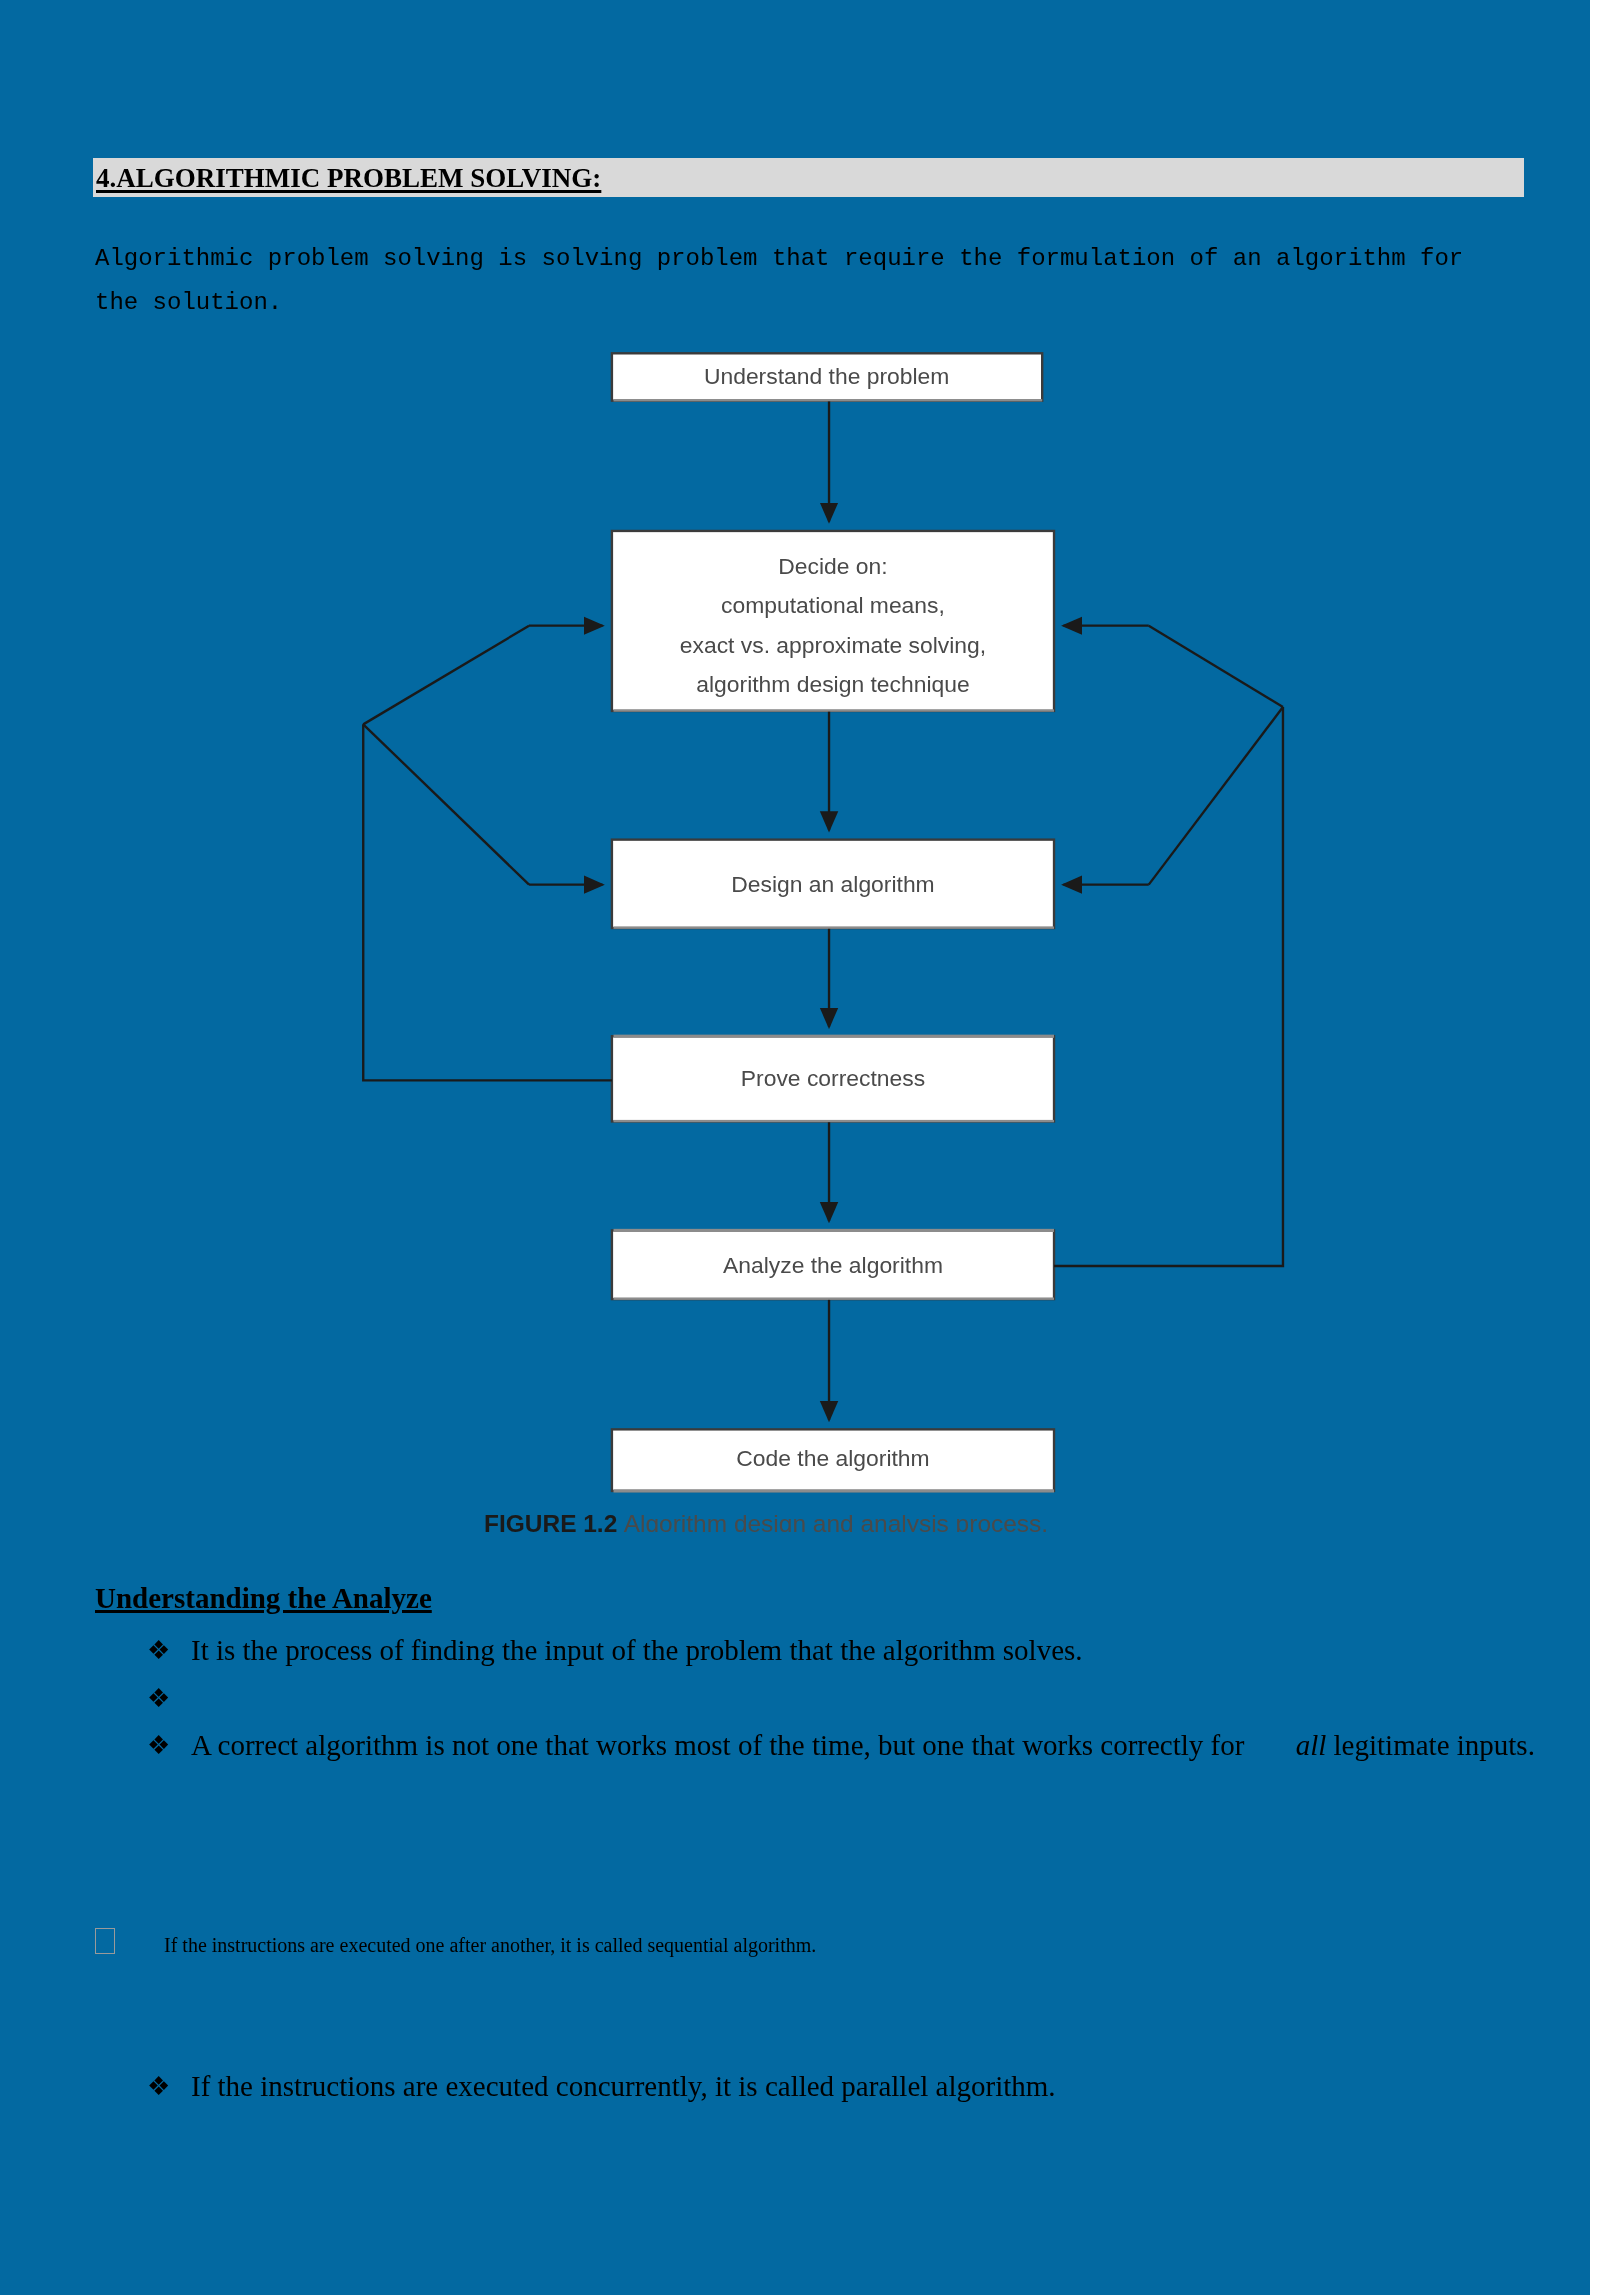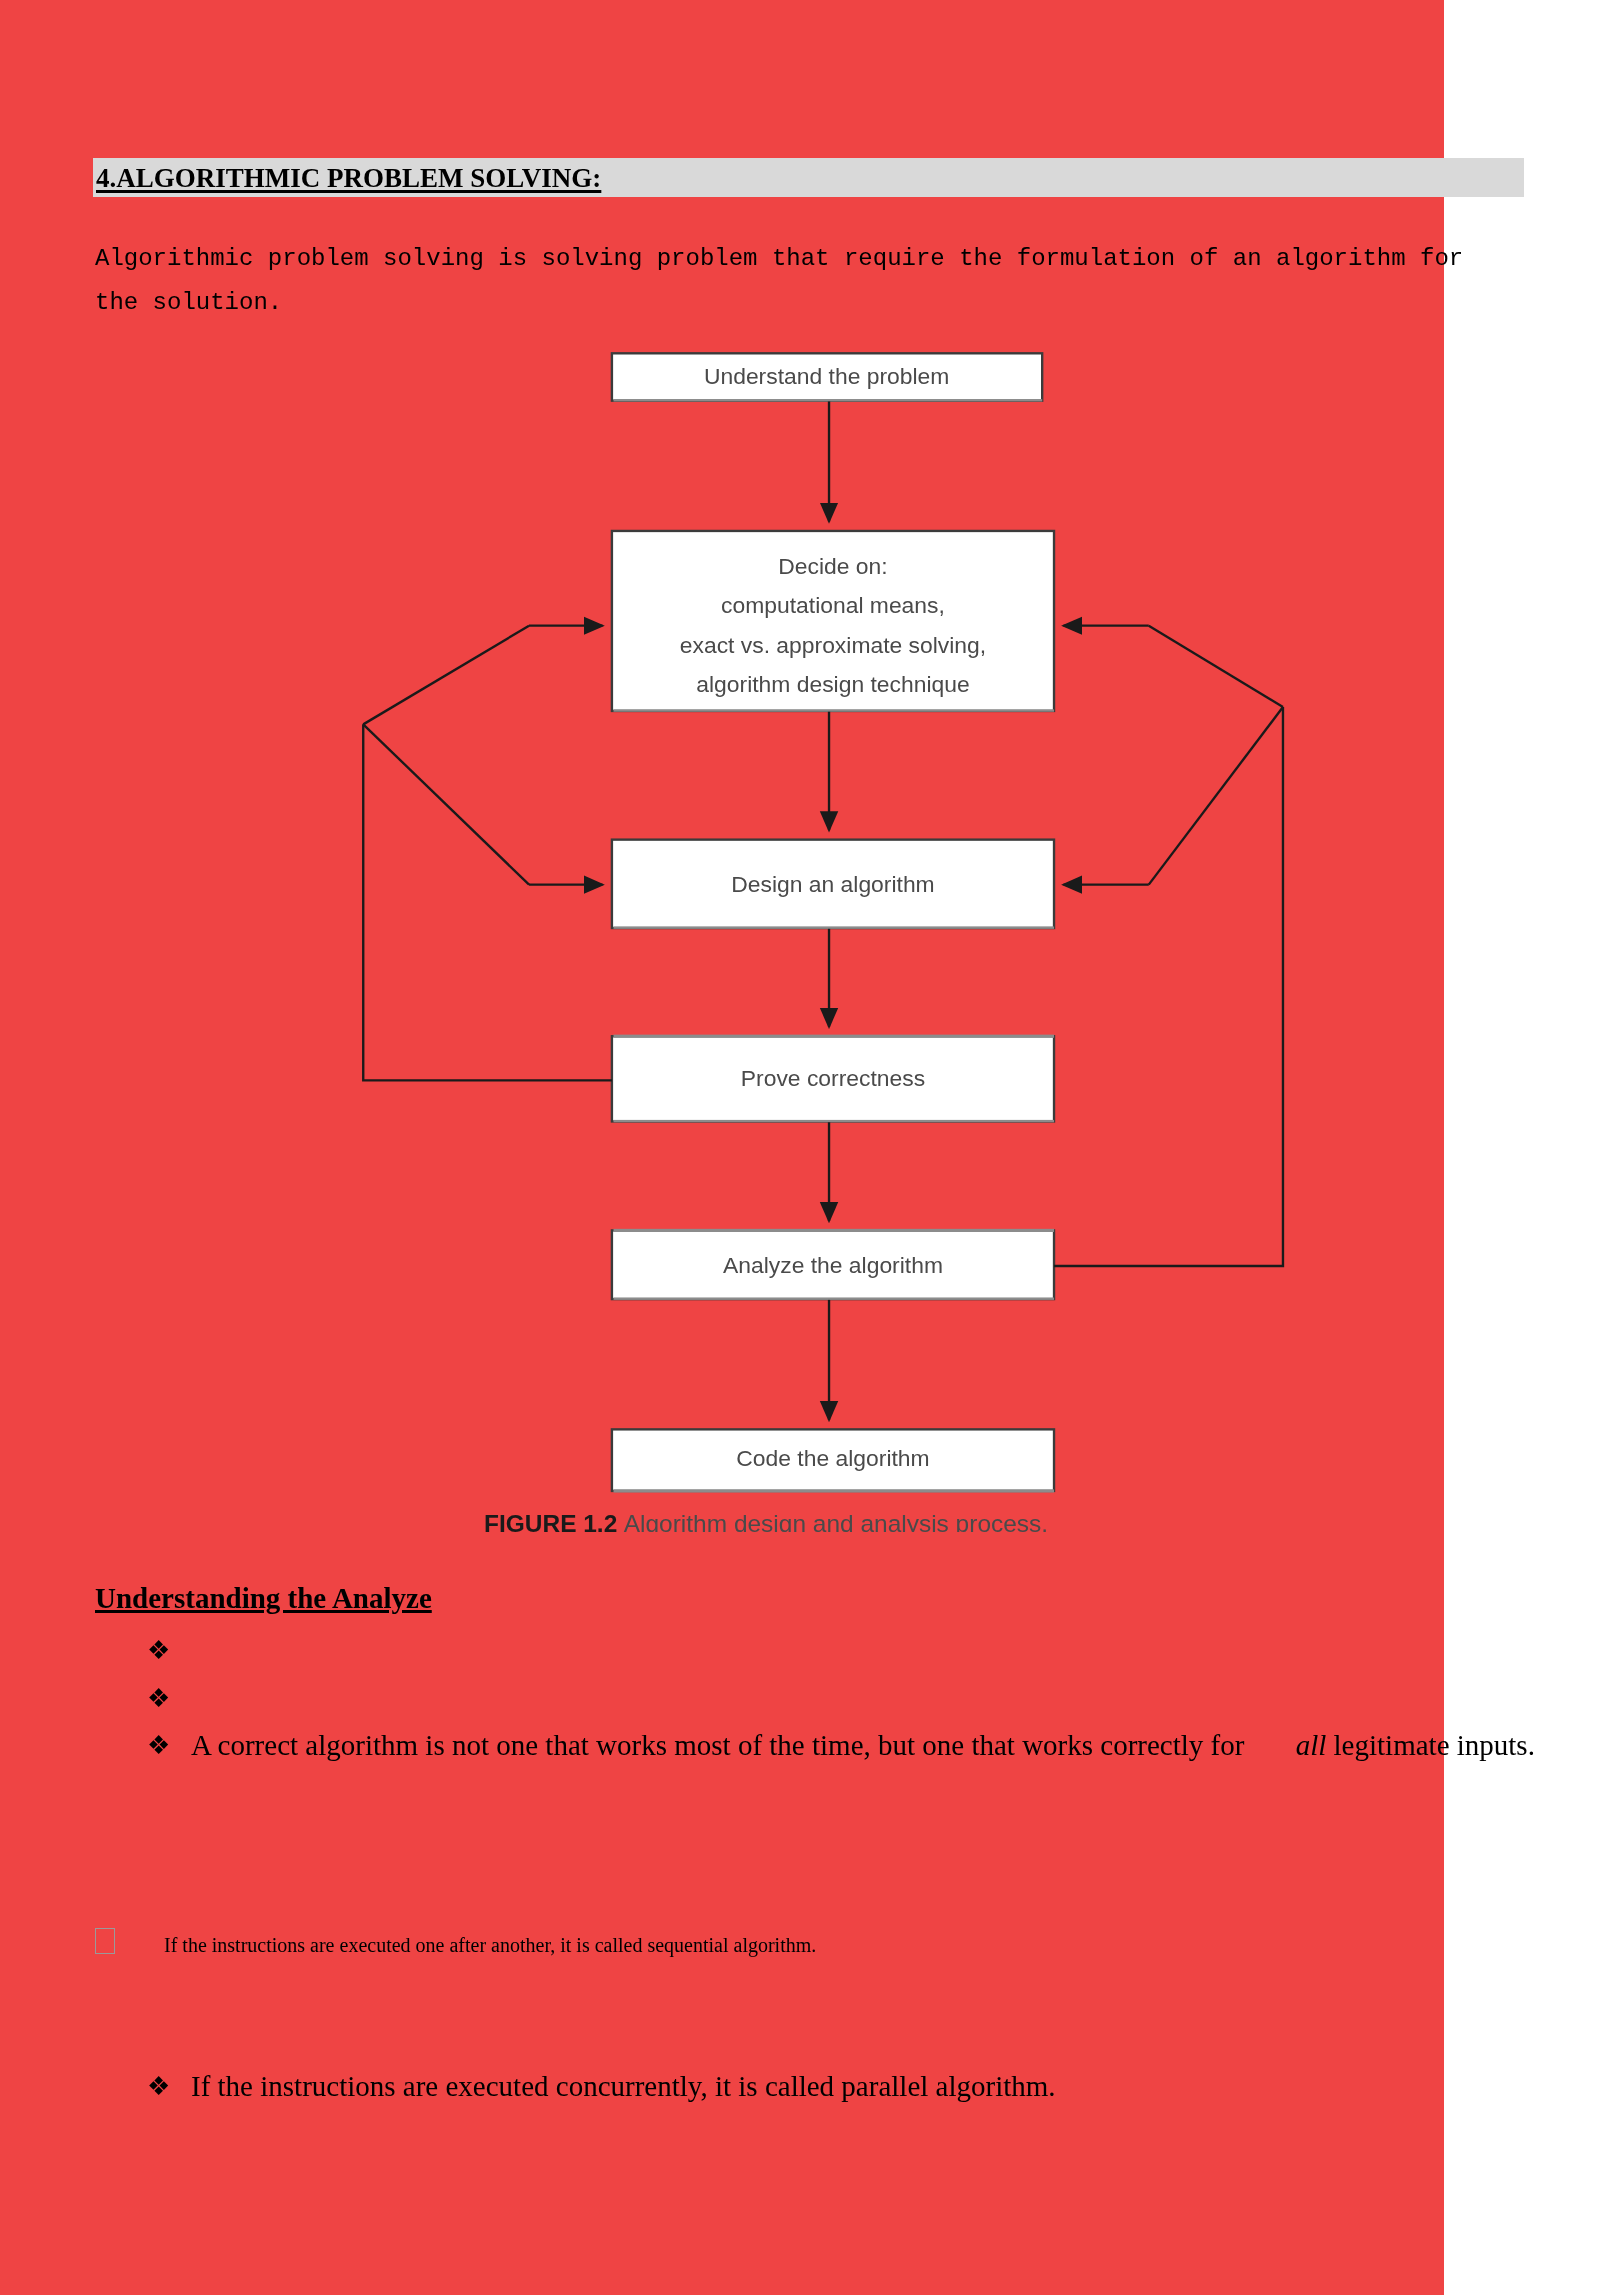--- a/index.html
+++ b/index.html
@@ -12,23 +12,24 @@
     height: 2295px;
     position: relative;
     font-family: "Liberation Serif", "DejaVu Serif", serif;
     color: #000000;
     overflow: hidden;
   }
 
   .page {
     position: absolute;
     left: 0; top: 0;
-    width: 1444px;
+    width: 1576px;
     height: 2295px;
-    background: #ef4444;
+    background: #0369a1;
+    padding-left: 14px;
   }
 
   
   .section-band {
     position: absolute;
     left: 93px;
     top: 158px;
     width: 1431px;
     height: 39px;
     background: #d9d9d9;
@@ -251,20 +252,21 @@
       </g>
     </svg>
   </div>
 
   <div class="sub-heading" id="heading-understanding">Understanding the Analyze</div>
 
   <div class="bullet-list">
 
     <div class="bullet-row">
       <span class="bullet-glyph">❖</span>
+      <span class="bullet-text">It is the process of finding the input of the problem that the algorithm solves.</span>
     </div>
 
     <div class="bullet-row">
       <span class="bullet-glyph">❖</span>
     </div>
 
     <div class="bullet-row">
       <span class="bullet-glyph">❖</span>
       <span class="bullet-text"><span>A correct algorithm is not one that works most of the time, but one that works correctly for </span><em>all</em><span> legitimate inputs.</span></span>
     </div>

